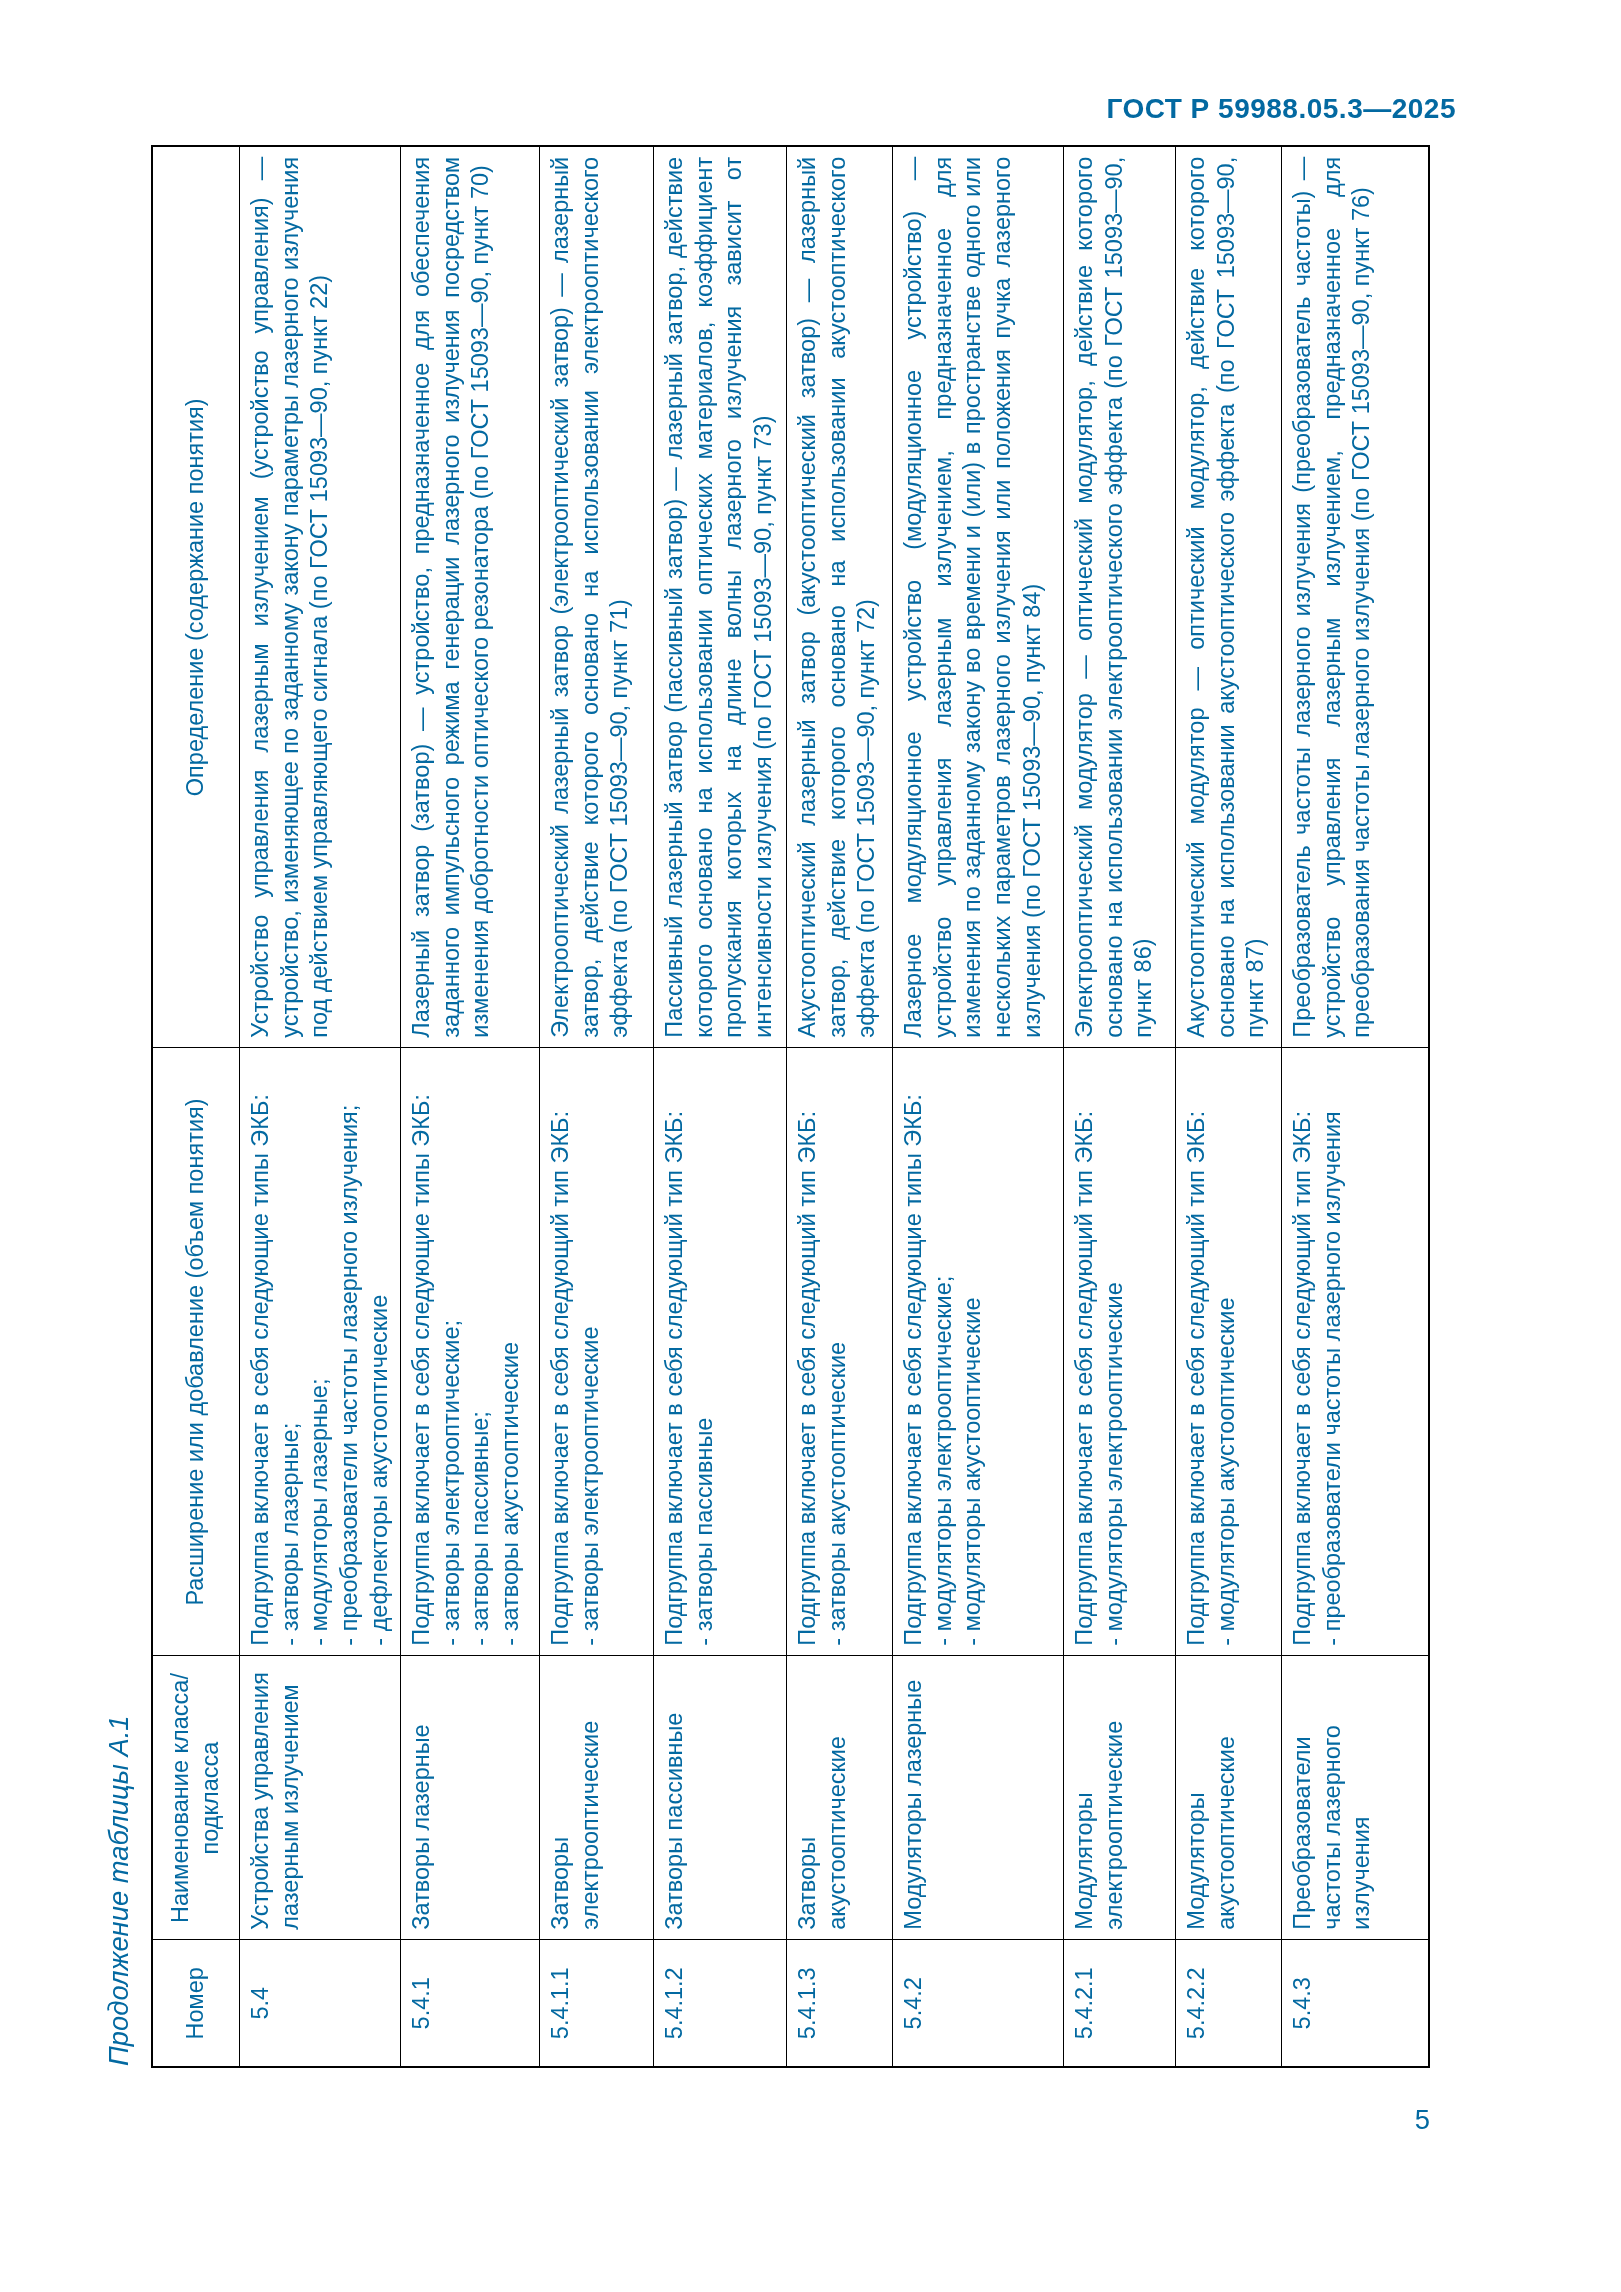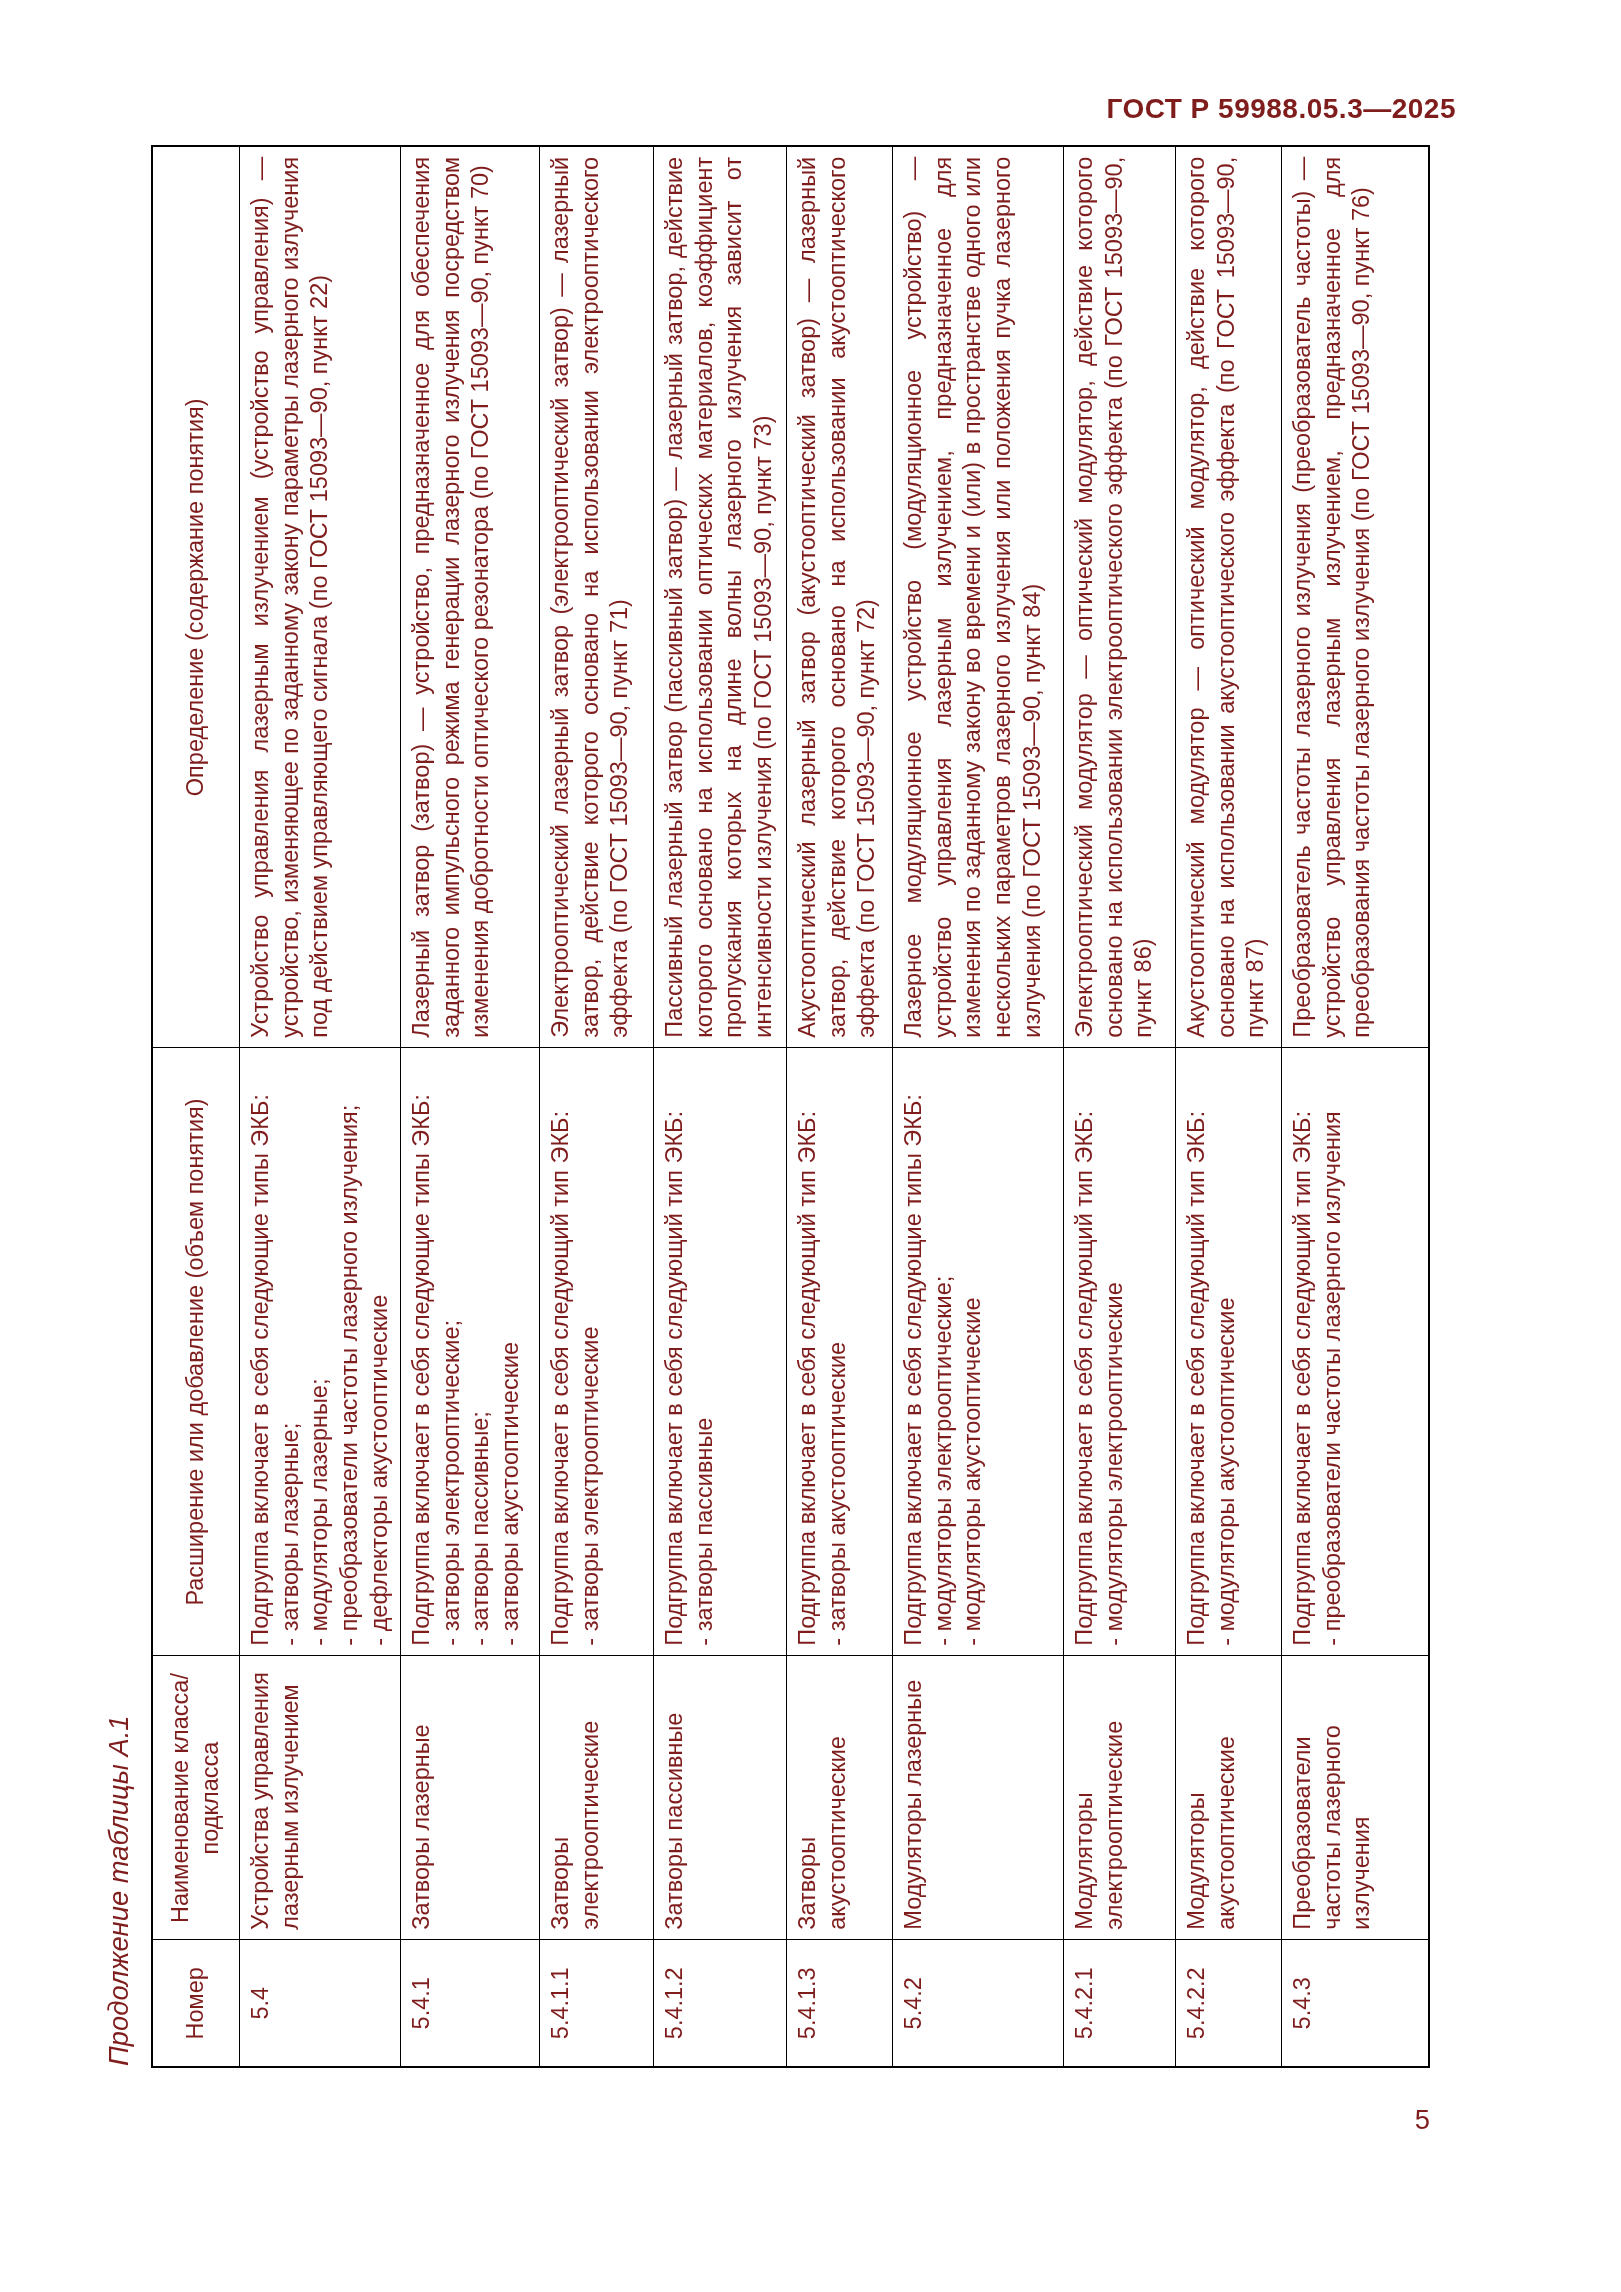--- a/index.html
+++ b/index.html
@@ -5,21 +5,21 @@
   * { margin: 0; padding: 0; box-sizing: border-box; }
   html, body { background: #e8e8e8; }
   .page {
     position: relative;
     width: 1621px;
     height: 2293px;
     background: #ffffff;
     margin: 0 auto;
     overflow: hidden;
     font-family: "Liberation Sans", sans-serif;
-    color: #7f1d1d;
+    color: #0369a1;
   }
   .doc-header {
     position: absolute;
     top: 93px;
     right: 165px;
     font-size: 28px;
     font-weight: bold;
     letter-spacing: 0.5px;
   }
   .page-number {

